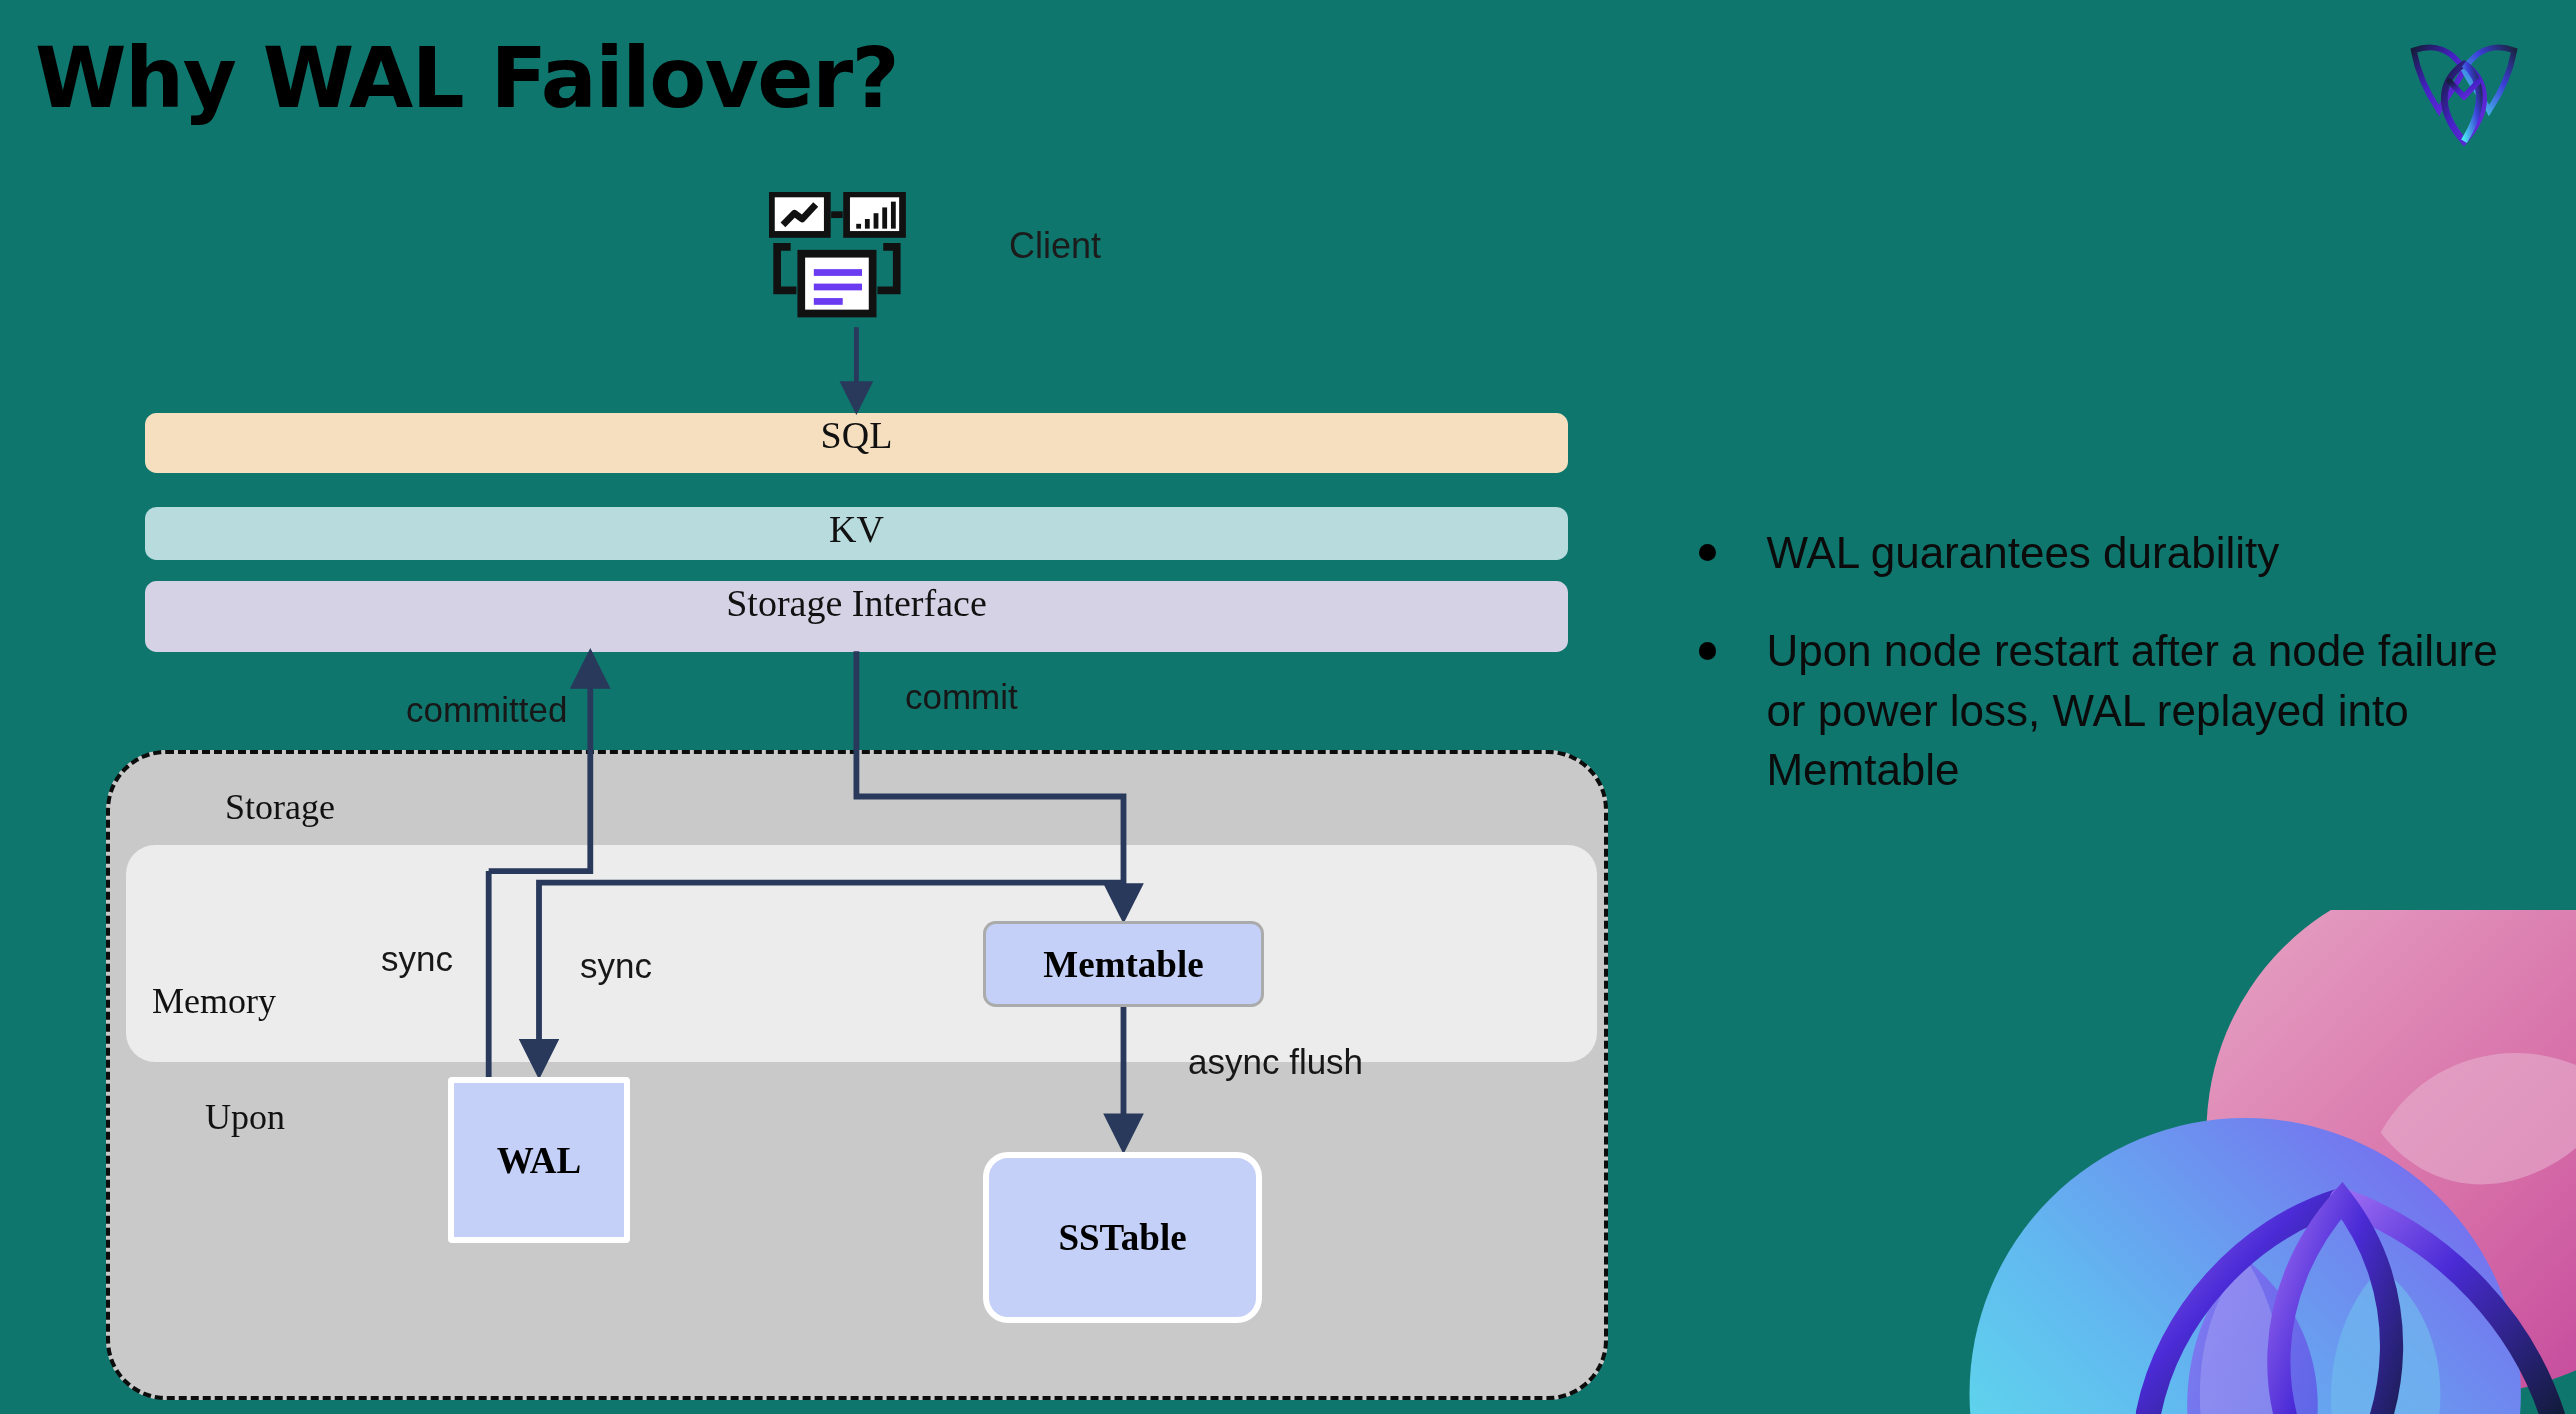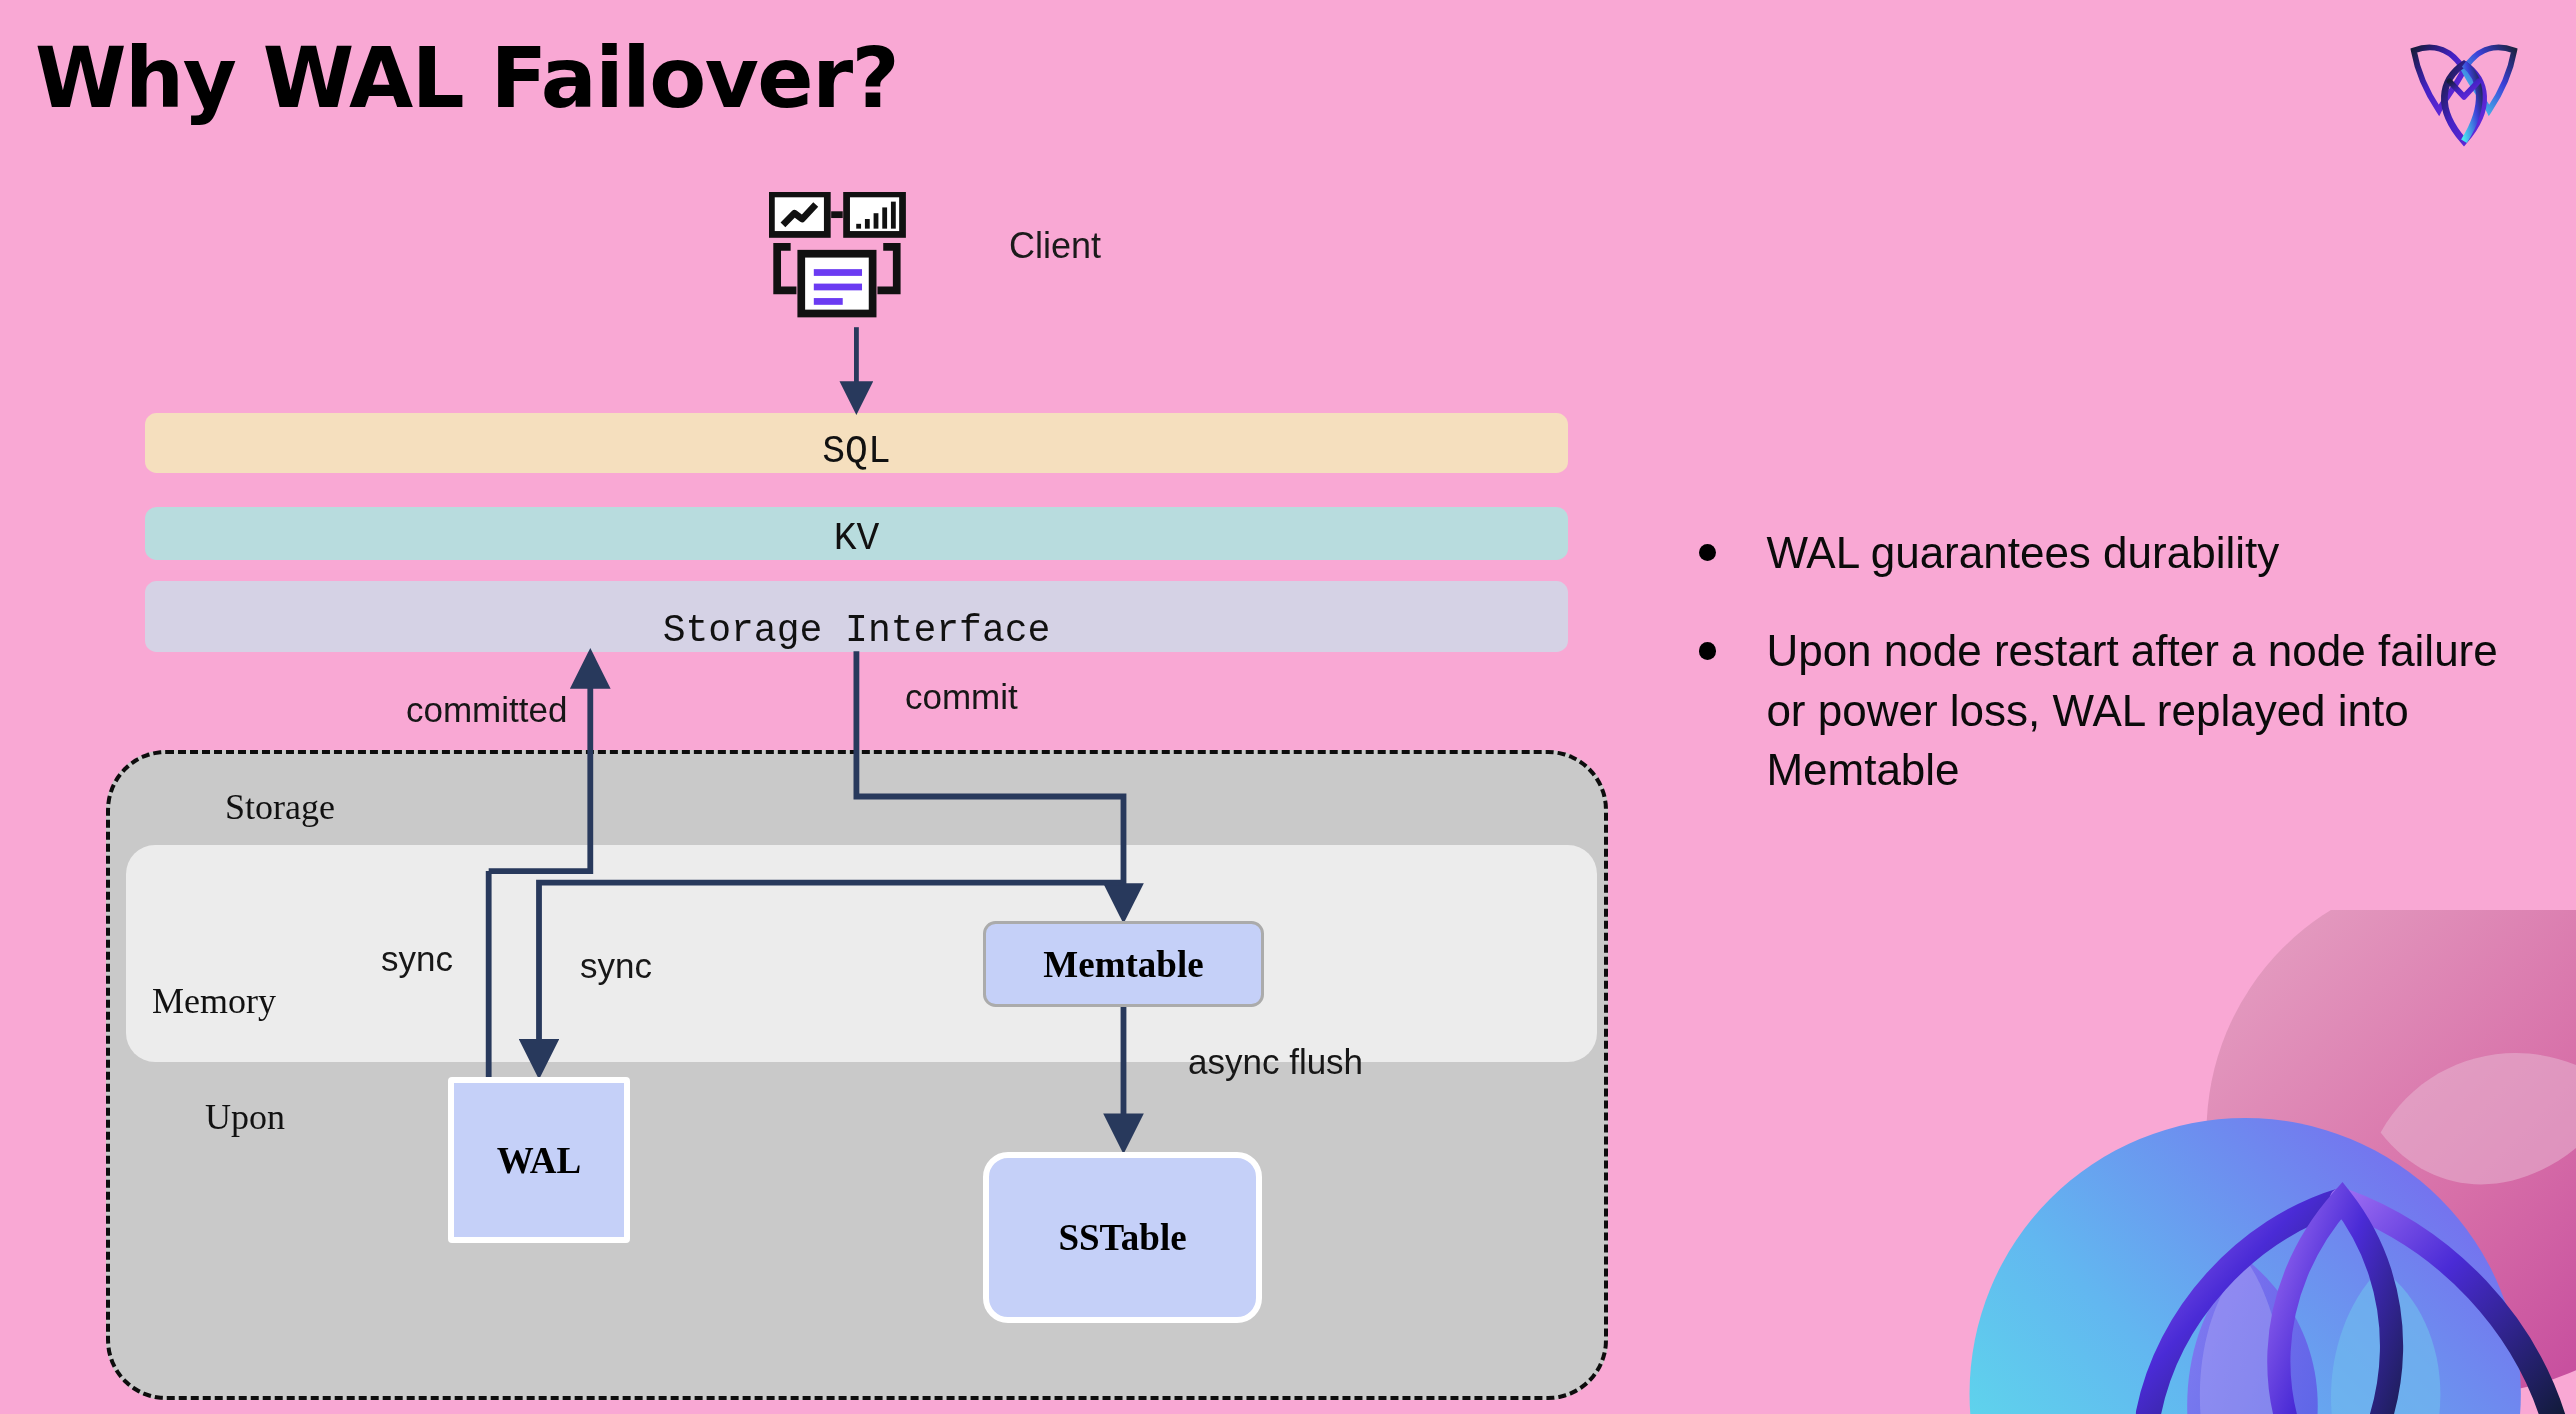--- a/index.html
+++ b/index.html
@@ -2,21 +2,21 @@
 <html><head>
 <meta charset="utf-8">
 <style>
   * { box-sizing: border-box; margin: 0; padding: 0; }
   html, body {
     width: 2576px; height: 1415px;
     background: #ffffff;
     overflow: hidden;
     font-family: "Liberation Sans", sans-serif;
   }
-  .slide { position: relative; width: 2576px; height: 1415px; background:#f9a8d4; }
+  .slide { position: relative; width: 2576px; height: 1415px; background:#0f766e; }
 
   
   .title {
     position: absolute; left: 35px; top: 35px;
     font-family: "DejaVu Sans", sans-serif;
     font-weight: 700;
     font-size: 83px;
     letter-spacing: -1.5px;
     color: #000000;
     white-space: nowrap;
@@ -33,22 +33,22 @@
     font-size: 36px; color: #1b1b1b;
     font-family: "Liberation Sans", sans-serif;
     white-space: nowrap;
   }
 
   
   .layer-bar {
     position: absolute;
     left: 145px; width: 1423px;
     border-radius: 11.6px;
-    display: flex; align-items: flex-end; justify-content: center;
-    font-family: Liberation Mono, monospace;
+    display: flex; align-items: flex-start; justify-content: center;
+    font-family: Liberation Serif, serif;
     font-size: 38px; color: #111;
   }
   #bar-sql { top: 413px;  height: 60px; background: #F5DFBE; }
   #bar-kv  { top: 507px;  height: 53px; background: #B8DCDE; }
   #bar-si  { top: 581px;  height: 71px; background: #D5D2E5; }
 
   
   .pebble-box {
     position: absolute;
     left: 106px; top: 750px;

